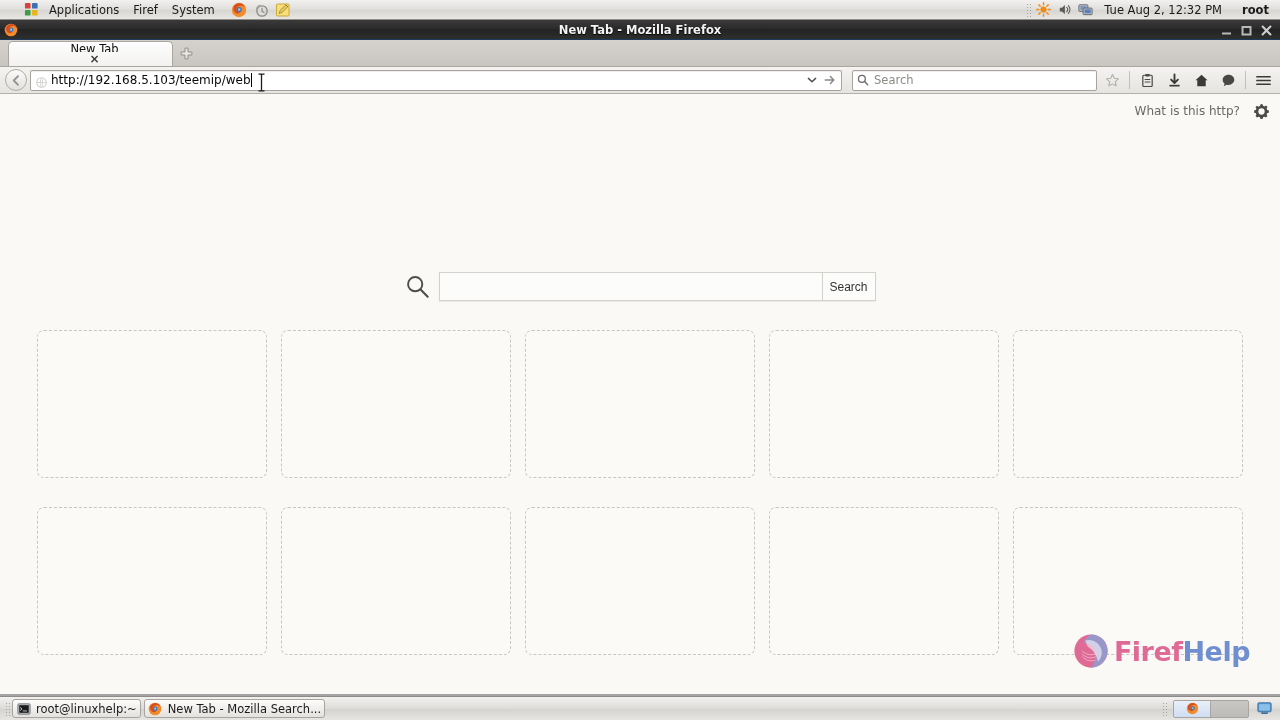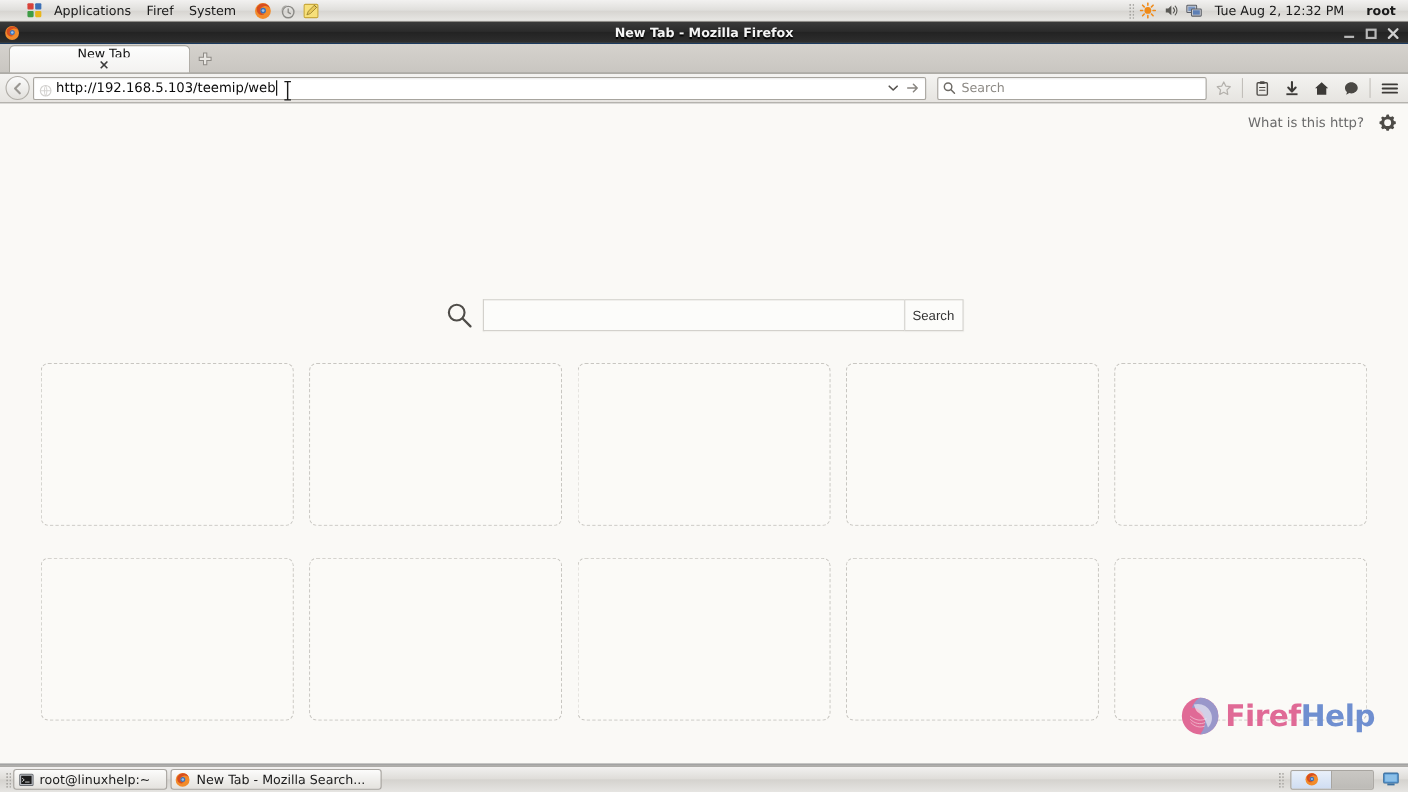--- a/index.html
+++ b/index.html
@@ -201,21 +201,21 @@
     position: absolute; bottom: 0; left: 0;
     width: 1280px; height: 24px;
     background: linear-gradient(to bottom, #f2f1f0 0%, #dedcd8 50%, #d4d2ce 51%, #e6e5e2 100%);
     border-top: 1px solid #8e8c88;
     display: flex; align-items: center;
     padding: 0 3px;
     z-index: 50;
   }
   .task-btn {
     height: 19px; display: flex; align-items: center;
-    padding: 0 14px 0 3px; gap: 5px;
+    padding: 0 3px 0 3px; gap: 5px;
     background: linear-gradient(to bottom, #fcfcfb, #e4e2de);
     border: 1px solid #a8a5a0; border-radius: 3px;
     font-size: 11.5px; color: #1a1a1a;
     cursor: pointer; white-space: nowrap;
     margin-right: 3px;
   }
   .task-icon { width: 15px; height: 15px; display: flex; align-items: center; justify-content: center; flex: none; }
   .taskbar-right { margin-left: auto; display: flex; align-items: center; gap: 4px; padding-right: 2px; }
   .pager {
     display: flex; height: 18px;

